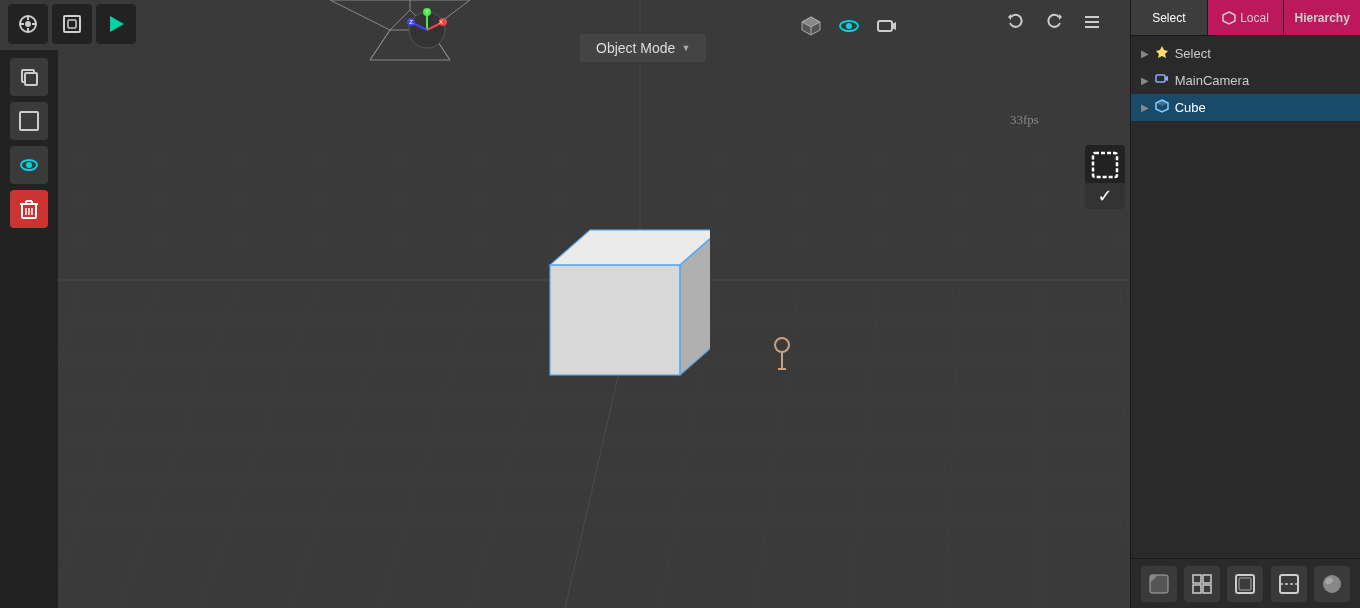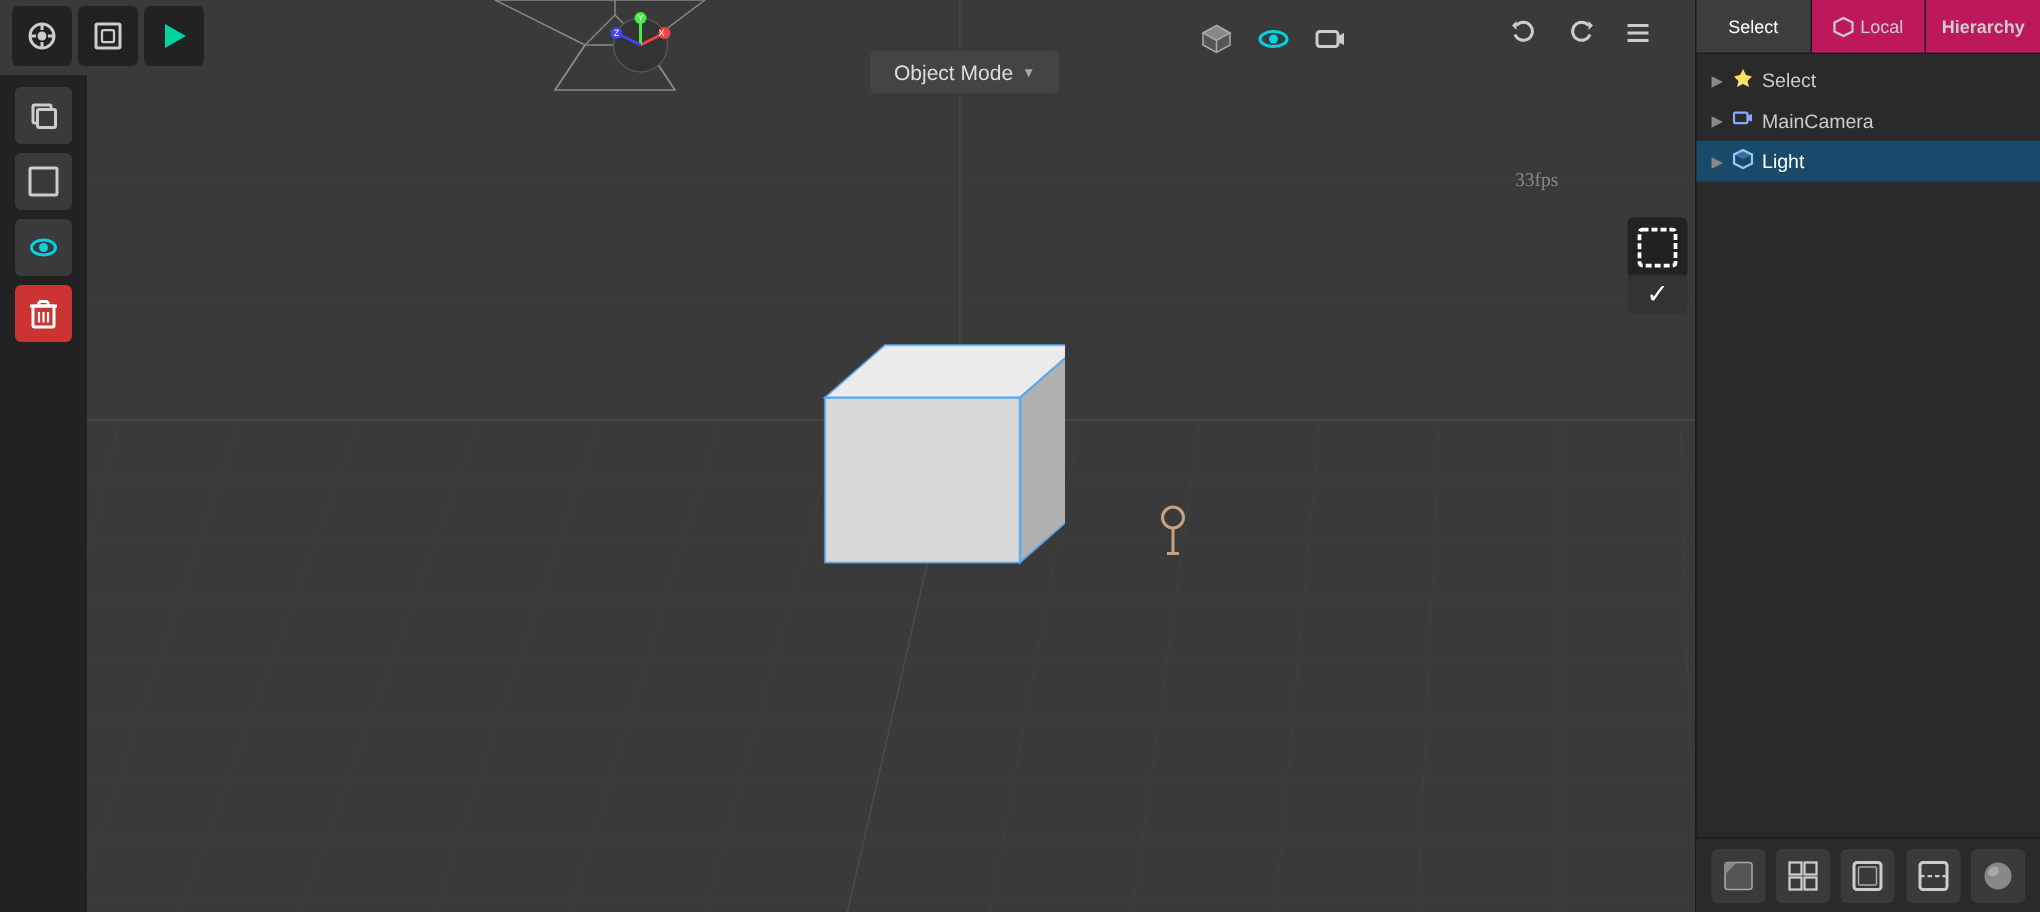--- a/index.html
+++ b/index.html
@@ -635,21 +635,21 @@
     </div>
 
     <div class="scene-item selected">
       <span class="scene-item-arrow">▶</span>
       <span class="scene-item-icon cube">
         <svg width="14" height="14" viewBox="0 0 14 14">
           <polygon points="7,1 13,4 13,10 7,13 1,10 1,4" fill="none" stroke="#88ccff" stroke-width="1.5"></polygon>
           <polygon points="7,1 13,4 7,7 1,4" fill="#88ccff" opacity="0.3"></polygon>
         </svg>
       </span>
-      <span>Light</span>
+      <span>Cube</span>
     </div>
   </div>
 
   <div id="panel-bottom">
 
     <button class="pb-btn">
       <svg width="22" height="22" viewBox="0 0 22 22">
         <rect x="2" y="2" width="18" height="18" rx="2" fill="#555" stroke="#aaa" stroke-width="1"></rect>
         <polygon points="2,2 10,2 2,10" fill="#888" rx="2"></polygon>
       </svg>

